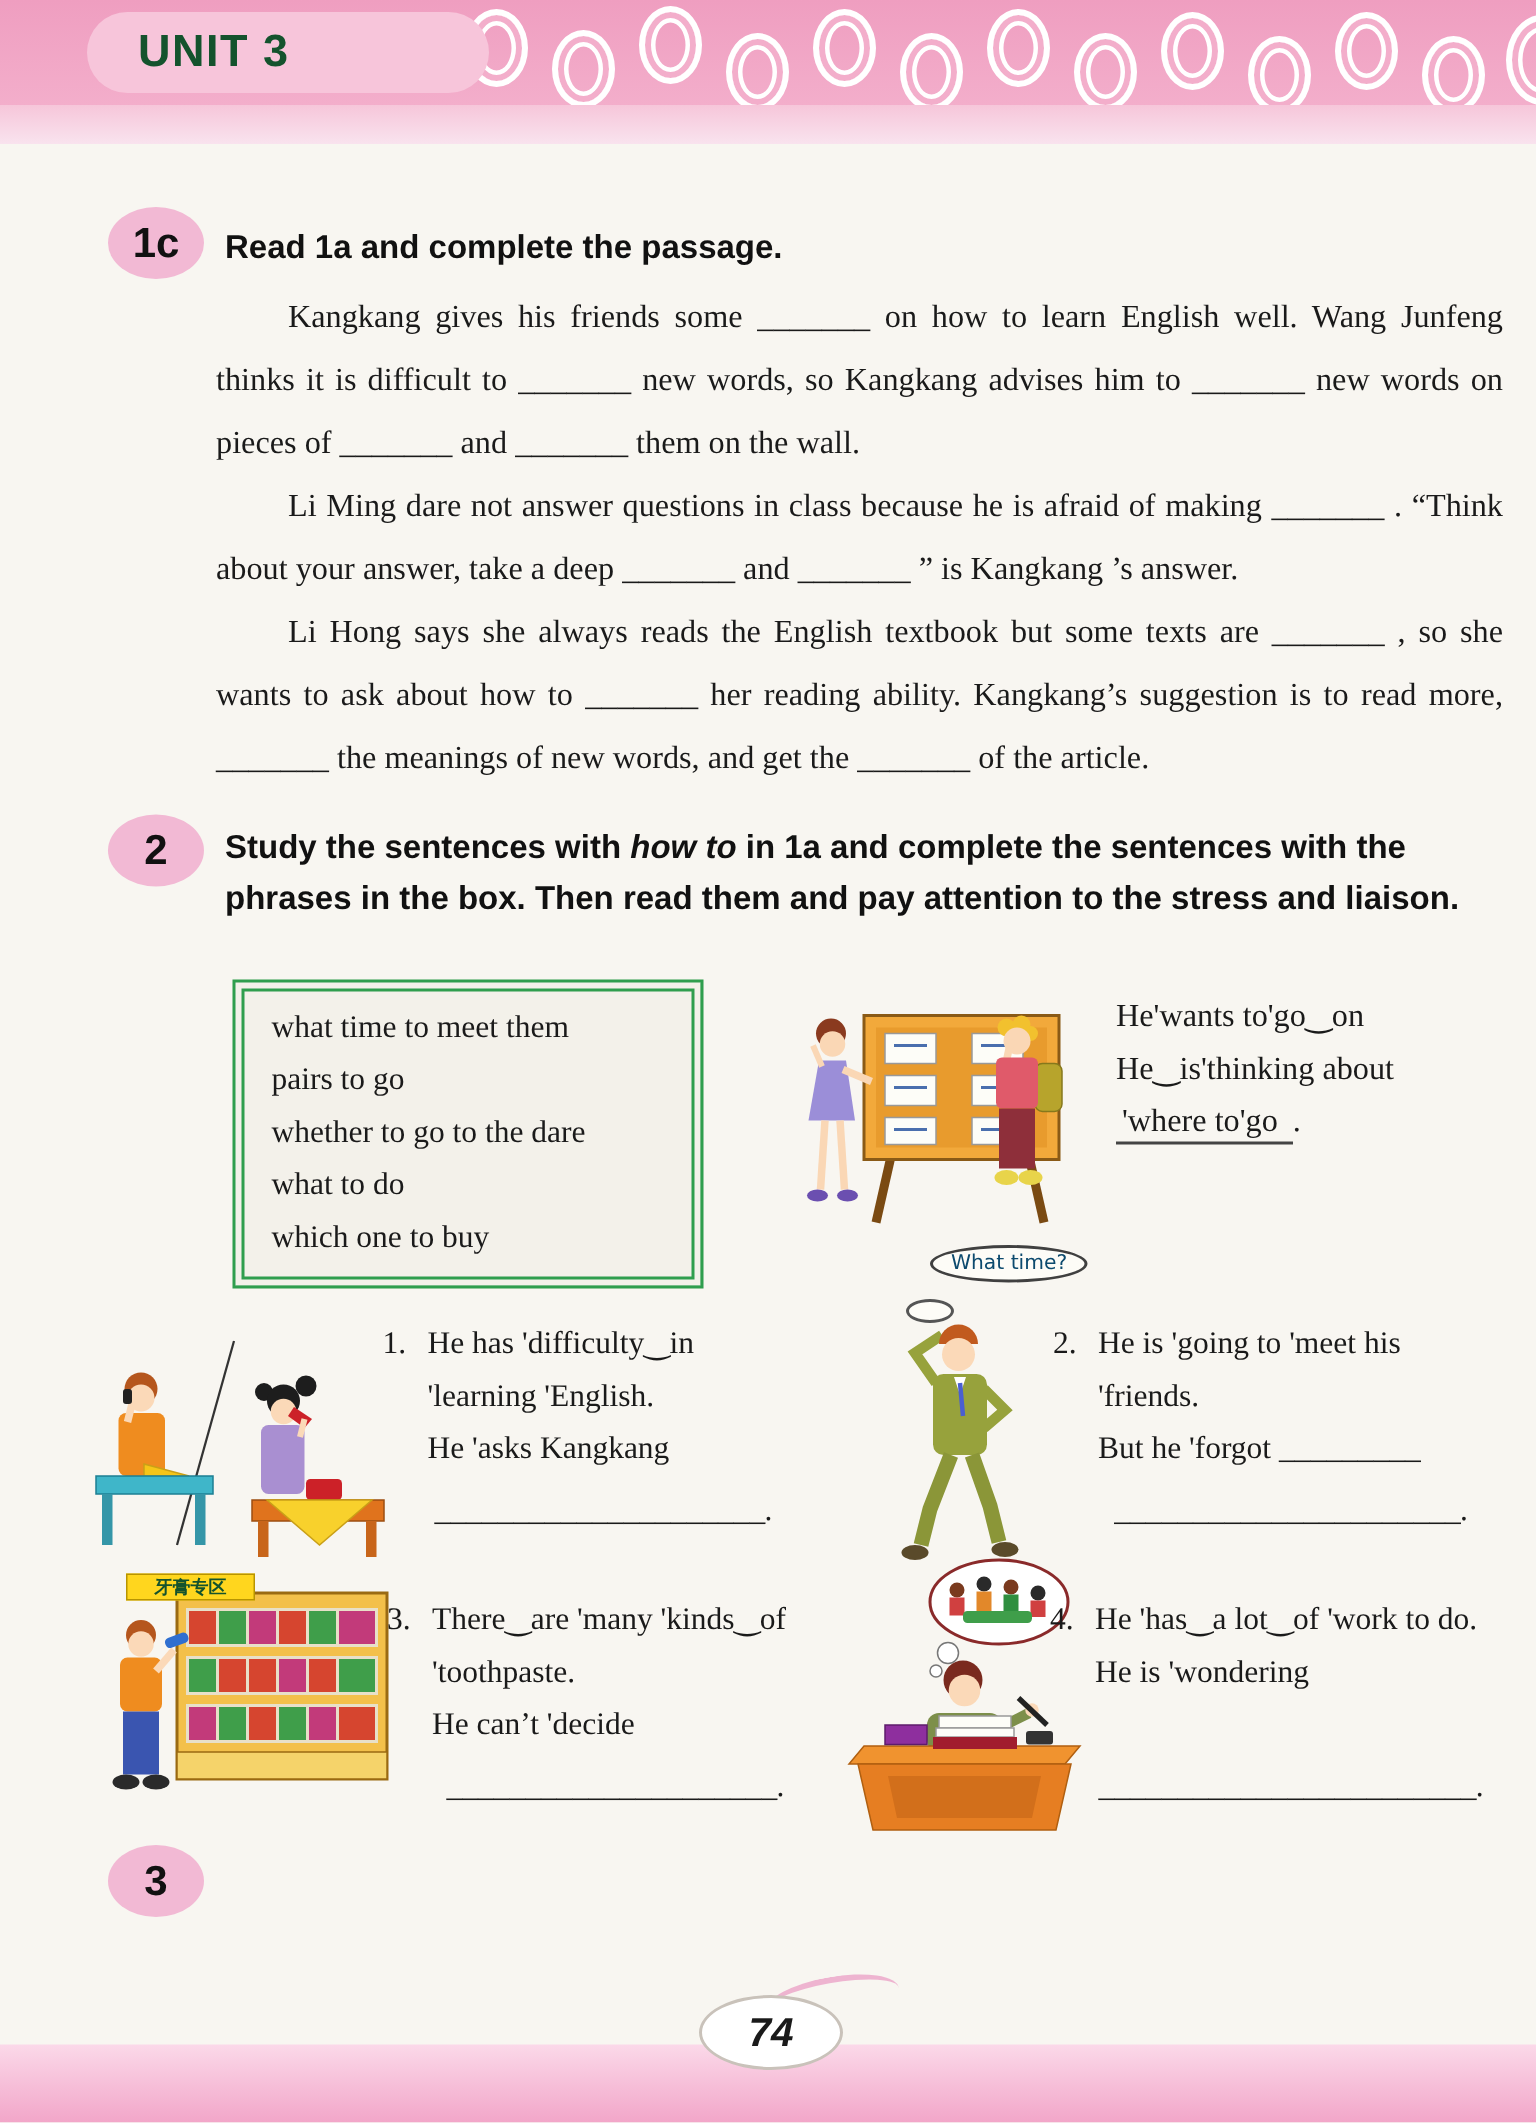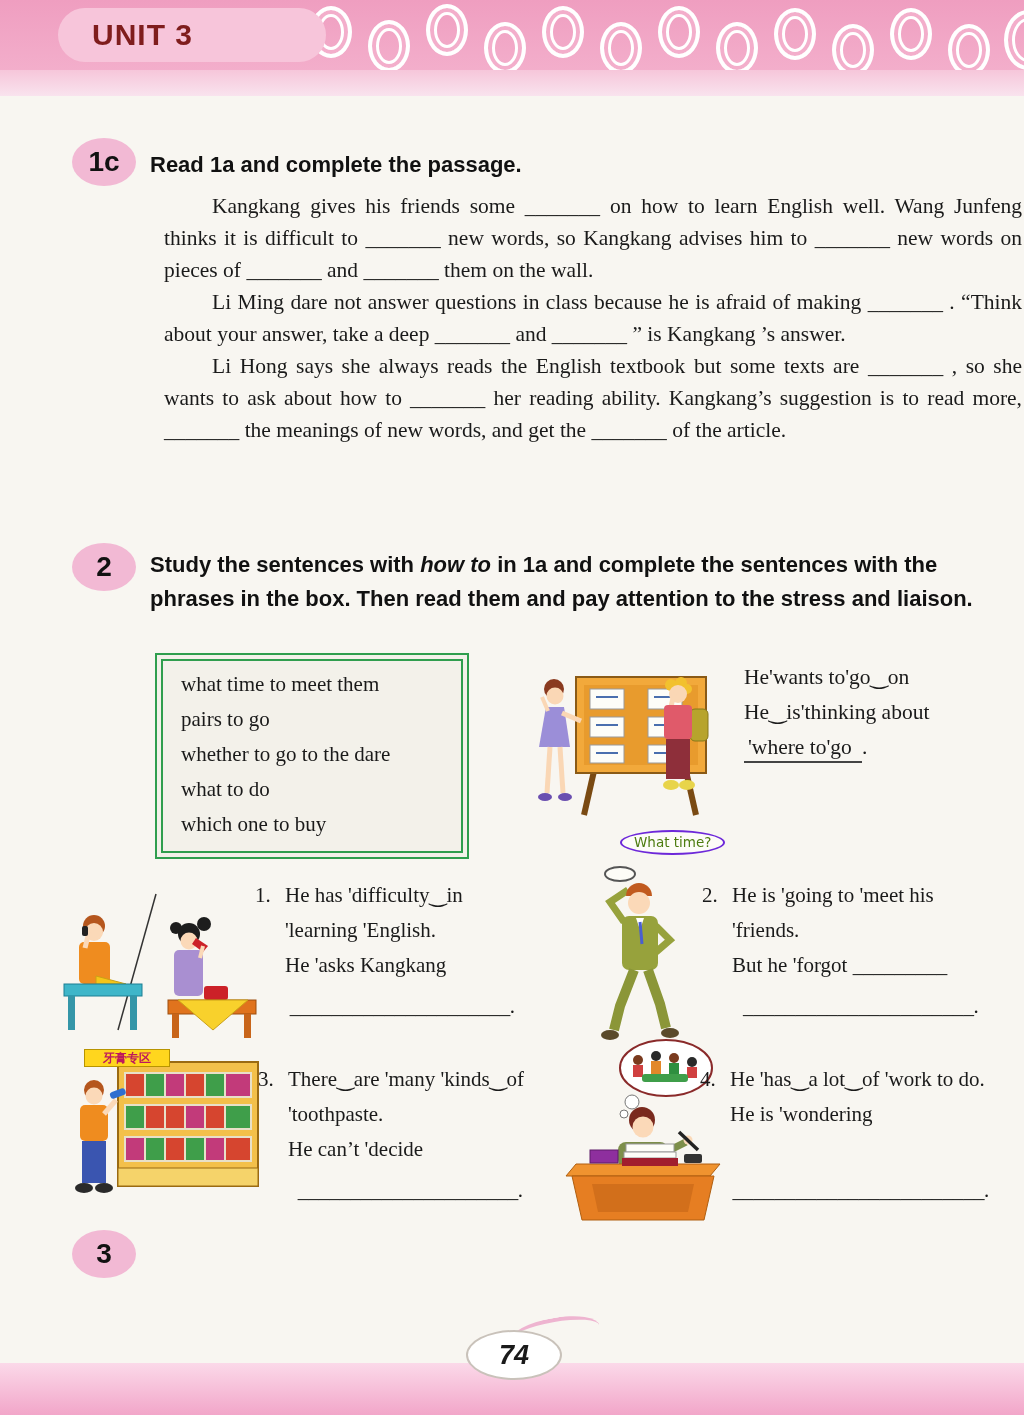--- a/index.html
+++ b/index.html
@@ -7,21 +7,21 @@
         font-family:"Liberation Serif","DejaVu Serif","DejaVu Sans",serif;color:#1a1a1a;}
 
   
   .band-top{position:absolute;left:0;top:0;width:1024px;height:70px;
             background:linear-gradient(#ef9ec0,#f3aecb);}
   .band-strip{position:absolute;left:0;top:70px;width:1024px;height:26px;
               background:linear-gradient(#f6c6da,#f9e3ee);}
   .unit-pill{position:absolute;left:58px;top:8px;width:268px;height:54px;border-radius:28px;
              background:#f7c5da;display:flex;align-items:center;padding-left:34px;box-sizing:border-box;}
   .unit-label{font-family:"Liberation Sans",sans-serif;font-weight:bold;font-size:30px;
-              letter-spacing:1px;color:#7f1d1d;}
+              letter-spacing:1px;color:#14532d;}
   .rings{position:absolute;left:310px;top:0;width:714px;height:70px;}
   .ring{position:absolute;width:34px;height:44px;border:4px solid #fff;border-radius:50%;
         box-shadow:inset 0 0 0 4px #f3aecb, inset 0 0 0 7px #fff;}
 
   
   .band-bottom{position:absolute;left:0;top:1363px;width:1024px;height:52px;
                background:linear-gradient(#fbd9e9,#f2a6c9);}
   .page-oval{position:absolute;left:466px;top:1330px;width:92px;height:46px;border-radius:50%;
              background:#fff;border:2px solid #c9c2ba;display:flex;align-items:center;justify-content:center;}
   .page-num{font-family:"Liberation Sans",sans-serif;font-weight:bold;font-style:italic;font-size:27px;}
@@ -30,21 +30,21 @@
 
   
   .badge{position:absolute;width:64px;height:48px;border-radius:50%;background:#f2b9d4;
          display:flex;align-items:center;justify-content:center;
          font-family:"Liberation Sans",sans-serif;font-weight:bold;font-size:28px;color:#111;}
   .sec-title{position:absolute;left:150px;width:862px;font-family:"Liberation Sans",sans-serif;
              font-weight:bold;font-size:22px;line-height:34px;color:#111;}
   .sec-title i{font-style:italic;}
 
   
-  .passage{position:absolute;left:164px;top:190px;width:858px;font-size:21.5px;line-height:32px;
+  .passage{position:absolute;left:144px;top:190px;width:858px;font-size:21.5px;line-height:42px;
            text-align:justify;}
   .passage p{margin:0;text-indent:48px;}
 
   
   .phrase-box{position:absolute;left:155px;top:653px;width:314px;height:206px;background:#f3f1ea;
               border:2px solid #2f9e4e;box-shadow:inset 0 0 0 4px #f3f1ea, inset 0 0 0 6px #2f9e4e;
               padding:12px 0 0 24px;box-sizing:border-box;}
   .phrase-box div{font-size:21px;line-height:35px;}
 
   
@@ -52,29 +52,29 @@
   .example .ans{border-bottom:2px solid #444;padding:0 10px 2px 4px;}
 
   
   .item{position:absolute;font-size:21px;line-height:35px;}
   .item .row{display:flex;}
   .item .num{width:30px;flex:none;}
   .item .blank{margin-top:6px;text-align:center;letter-spacing:0px;font-style:italic;}
 
   
   .bubble{position:absolute;left:620px;top:830px;padding:2px 12px 3px 12px;background:#fdfcf7;
-          border:2px solid #6d28d9;border-radius:50%;
-          font-family:"DejaVu Sans",sans-serif;font-size:13.5px;color:#4d7c0f;}
+          border:2px solid #404040;border-radius:50%;
+          font-family:"DejaVu Sans",sans-serif;font-size:13.5px;color:#0c4a6e;}
   .bubble-dot{position:absolute;left:604px;top:866px;width:28px;height:12px;background:#fdfcf7;
               border:2px solid #555;border-radius:50%;}
 
   
   .ill{position:absolute;}
   .store-sign{position:absolute;left:84px;top:1049px;width:84px;text-align:center;
-              font-size:12px;font-weight:bold;color:#be185d;background:#ffd61e;
+              font-size:12px;font-weight:bold;color:#14532d;background:#ffd61e;
               border:1px solid #b89400;line-height:16px;height:16px;overflow:hidden;}
 </style>
 </head>
 <body>
 
 <div class="page">
 
   <div class="band-top">
     <div class="rings">
       <i class="ring" style="left:0px;top:6px"></i>

